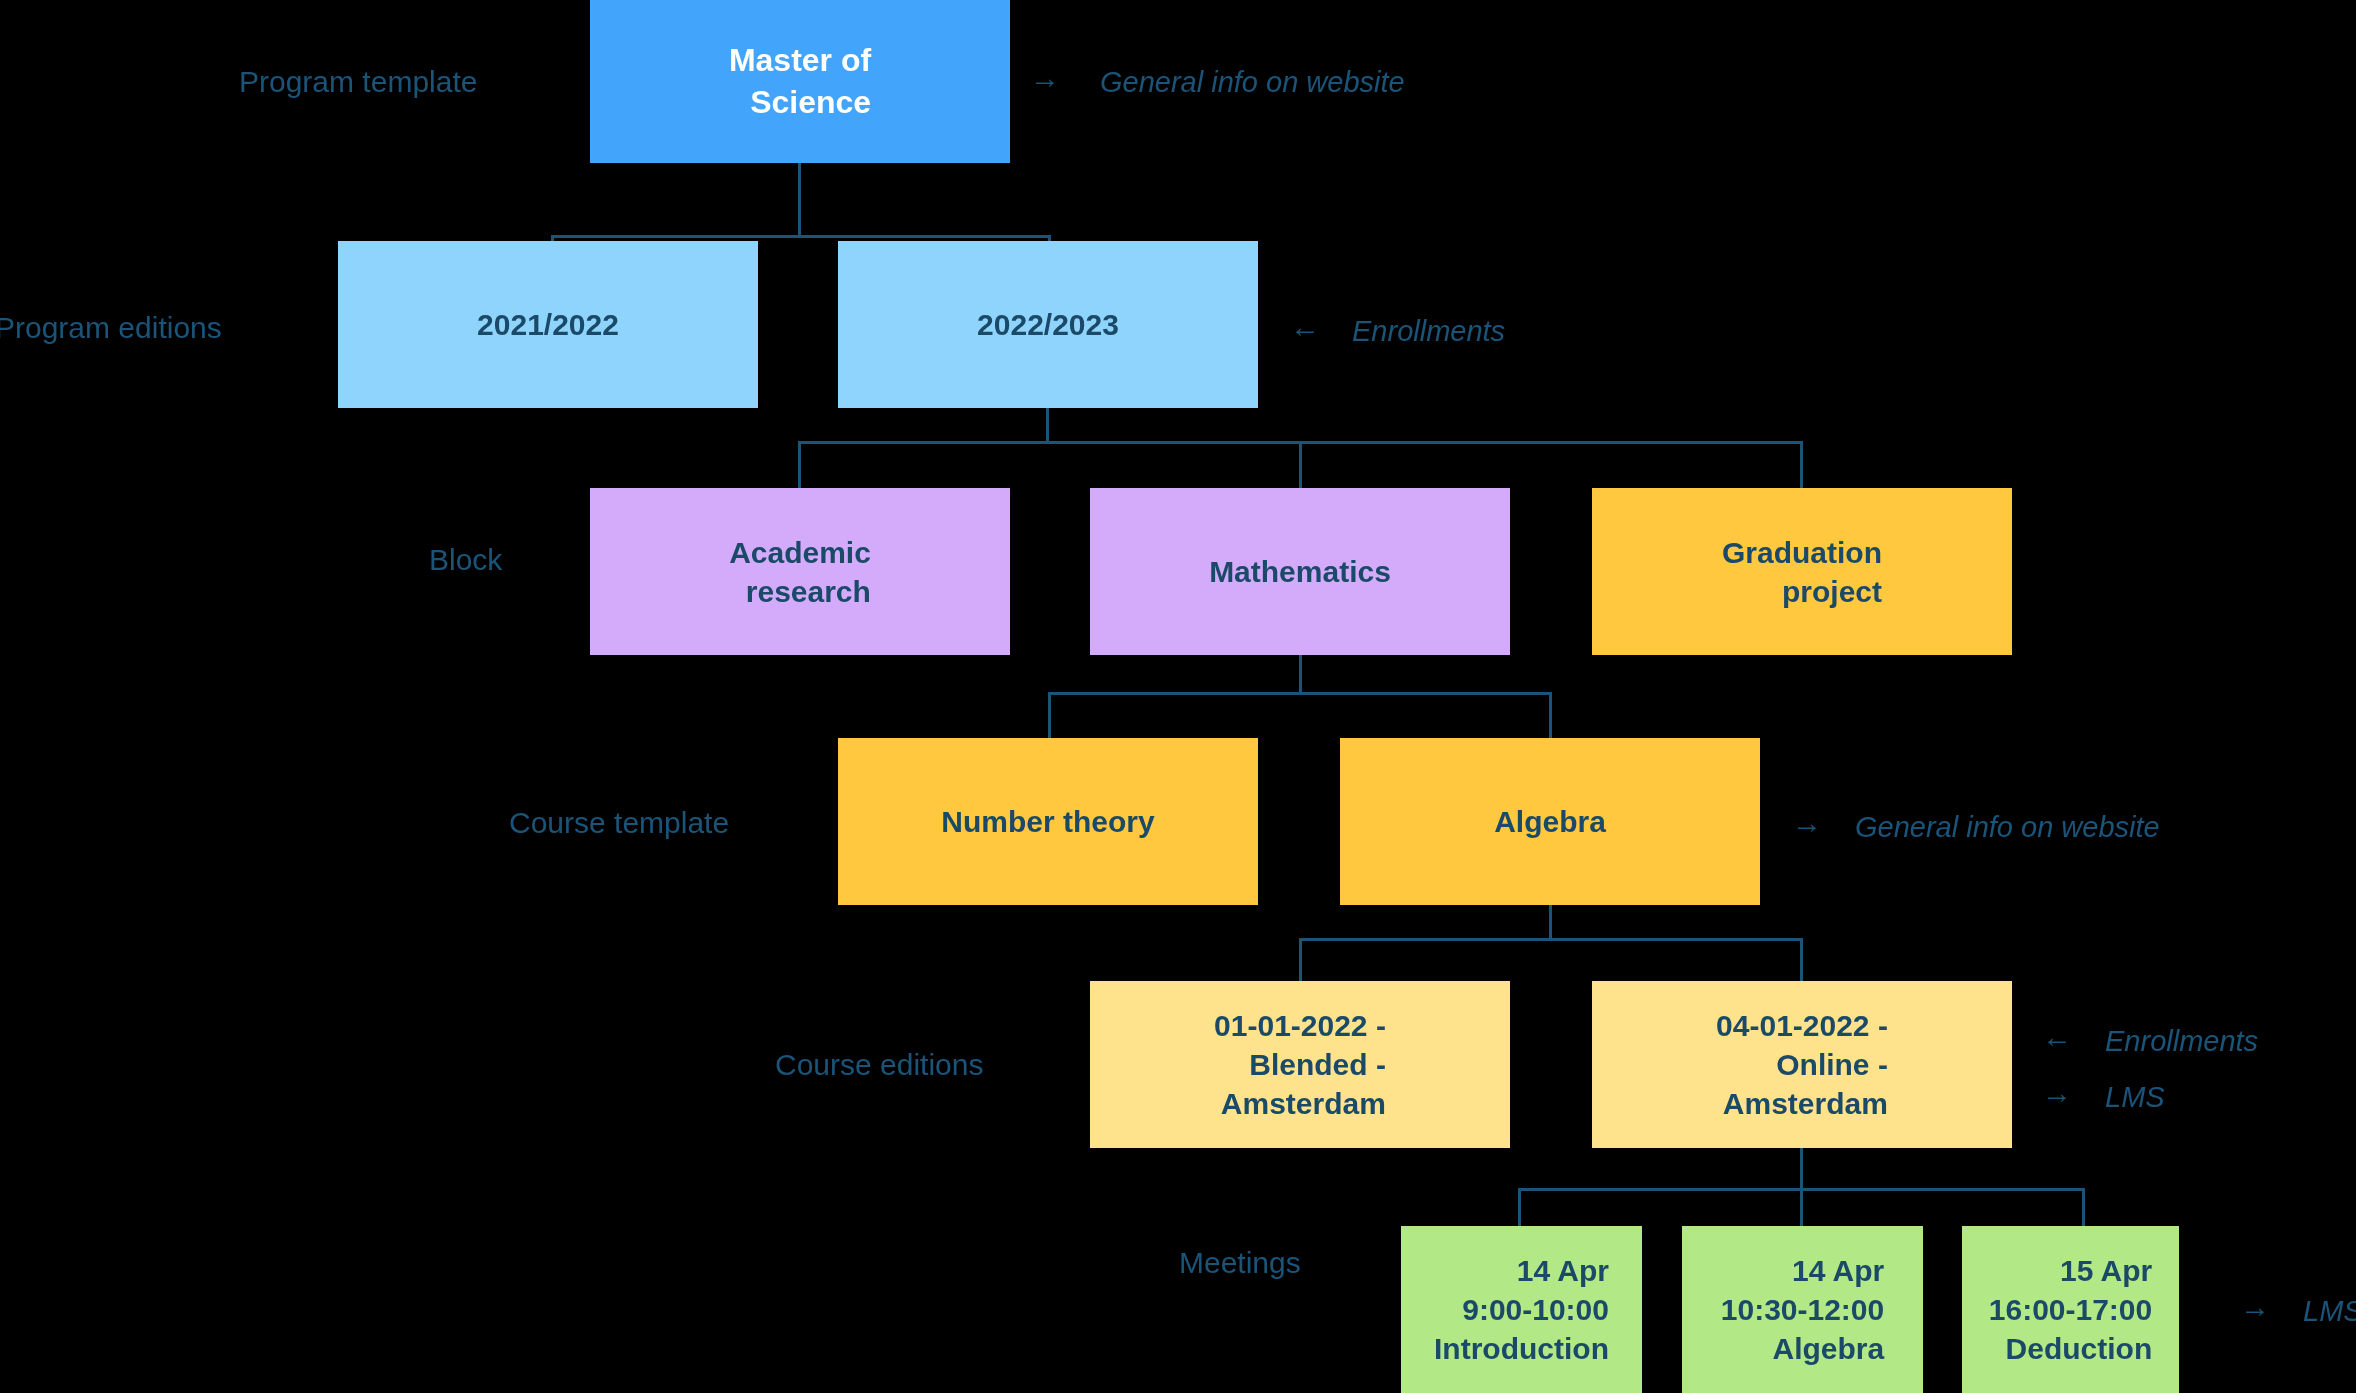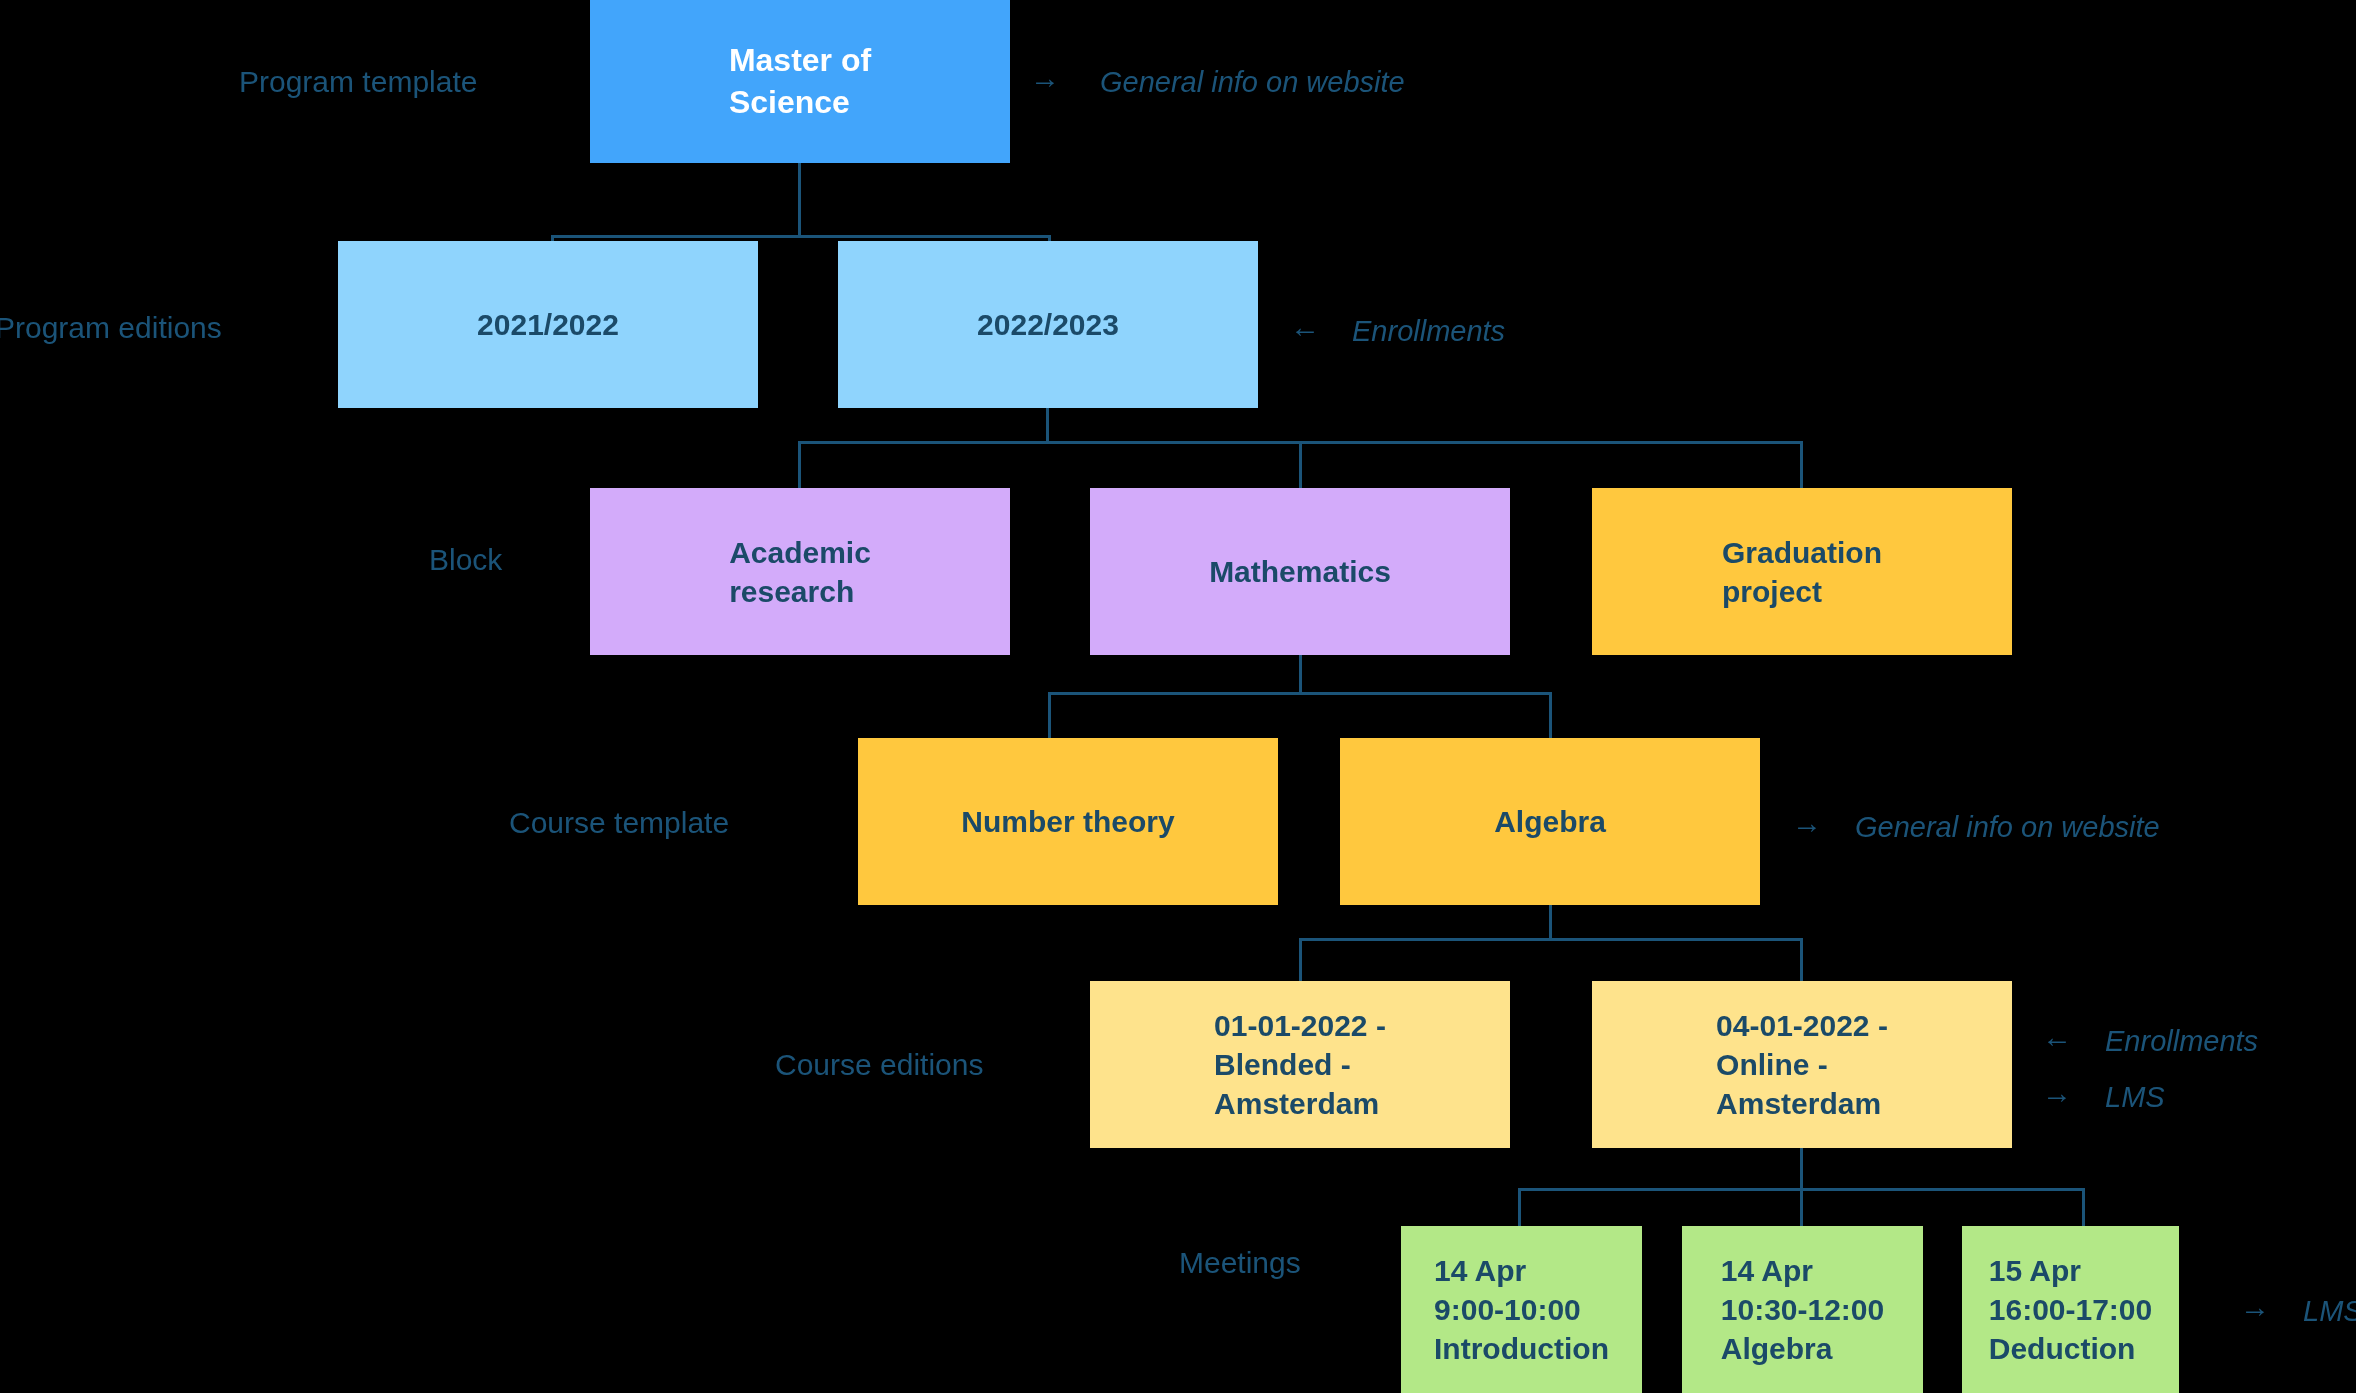--- a/index.html
+++ b/index.html
@@ -15,21 +15,21 @@
     overflow: hidden;
     font-family: "Liberation Sans", sans-serif;
     border-radius: 8px;
   }
   .node {
     position: absolute;
     box-sizing: border-box;
     display: flex;
     align-items: center;
     justify-content: center;
-    text-align: left;
+    text-align: right;
     font-weight: bold;
     line-height: 1.30;
     color: #1B4A68;
     font-size: 30px;
     padding: 4px 0;
     white-space: pre-line;
   }
   .node.root {
     color: #FFFFFF;
   }
@@ -107,21 +107,21 @@
 
   <div class="node" id="n-math" style="left: 1090px; top: 488px; width: 420px; height: 167px; background-color: rgb(211, 171, 250);">Mathematics</div>
 
   <div class="conn v" style="left:1299px; top:655px; height:39px;"></div>
   <div class="conn h" style="left:1048px; top:692px; width:504px;"></div>
   <div class="conn v" style="left:1048px; top:692px; height:47px;"></div>
   <div class="conn v" style="left:1549px; top:692px; height:47px;"></div>
 
   <div class="row-label" style="left:509px; top:805px;">Course template</div>
 
-  <div class="node" id="n-numtheory" style="left: 858px; top: 738px; width: 420px; height: 167px; background-color: rgb(255, 200, 62);">Number theory</div>
+  <div class="node" id="n-numtheory" style="left: 838px; top: 738px; width: 420px; height: 167px; background-color: rgb(255, 200, 62);">Number theory</div>
 
   <div class="node" id="n-algebra" style="left: 1340px; top: 738px; width: 420px; height: 167px; background-color: rgb(255, 200, 62);">Algebra</div>
 
   <div class="arrow" style="left:1792px; top:808px;">→</div>
   <div class="note" style="left:1855px; top:810px;">General info on website</div>
 
   <div class="conn v" style="left:1549px; top:905px; height:35px;"></div>
   <div class="conn h" style="left:1299px; top:938px; width:504px;"></div>
   <div class="conn v" style="left:1299px; top:938px; height:44px;"></div>
   <div class="conn v" style="left:1800px; top:938px; height:44px;"></div>

